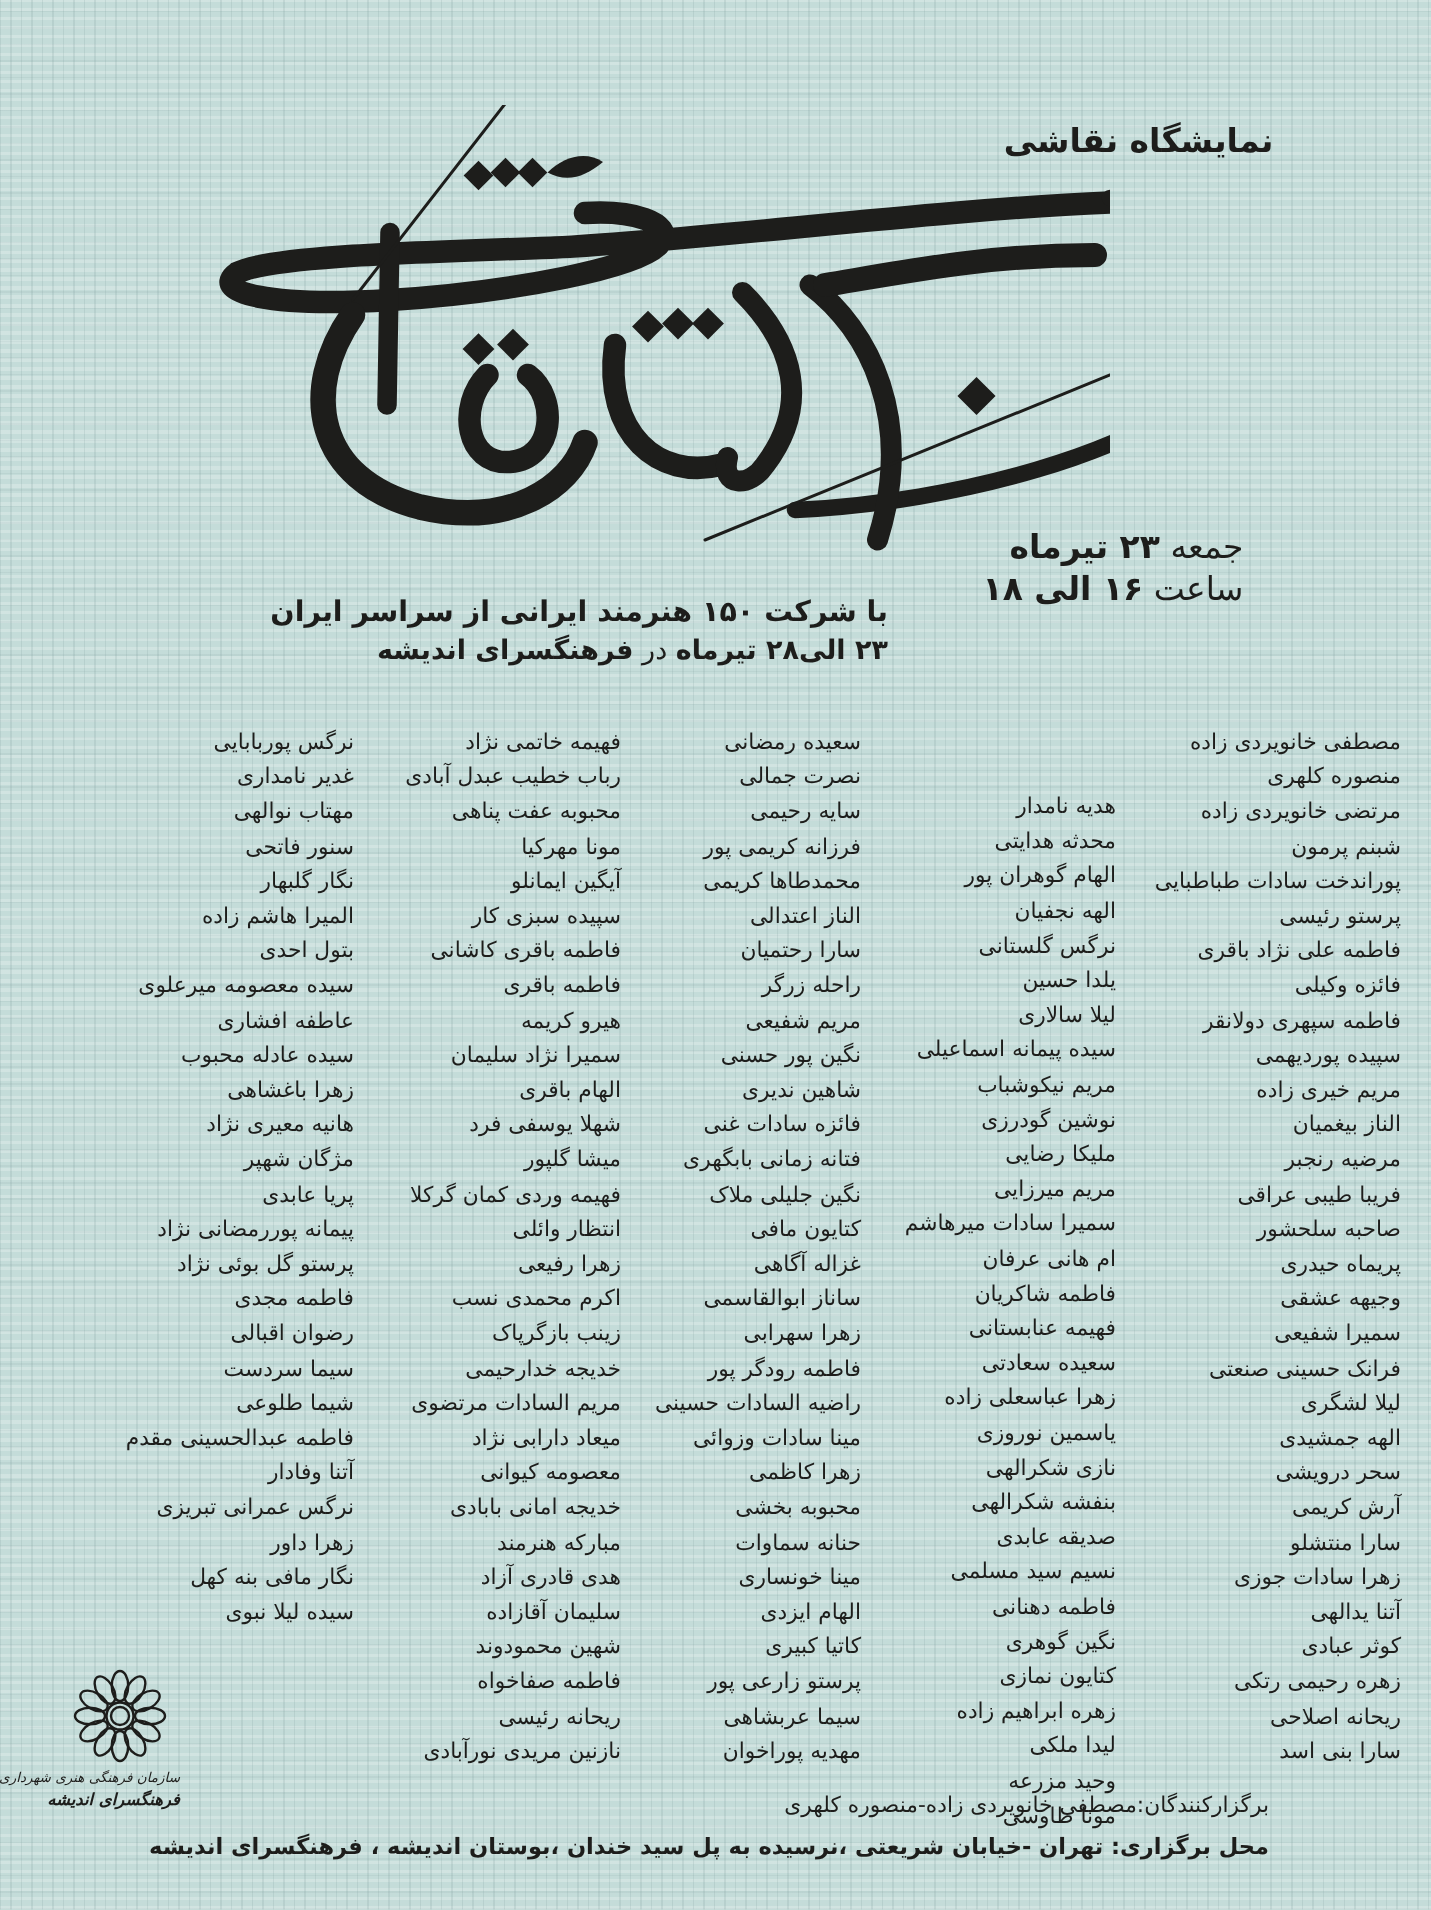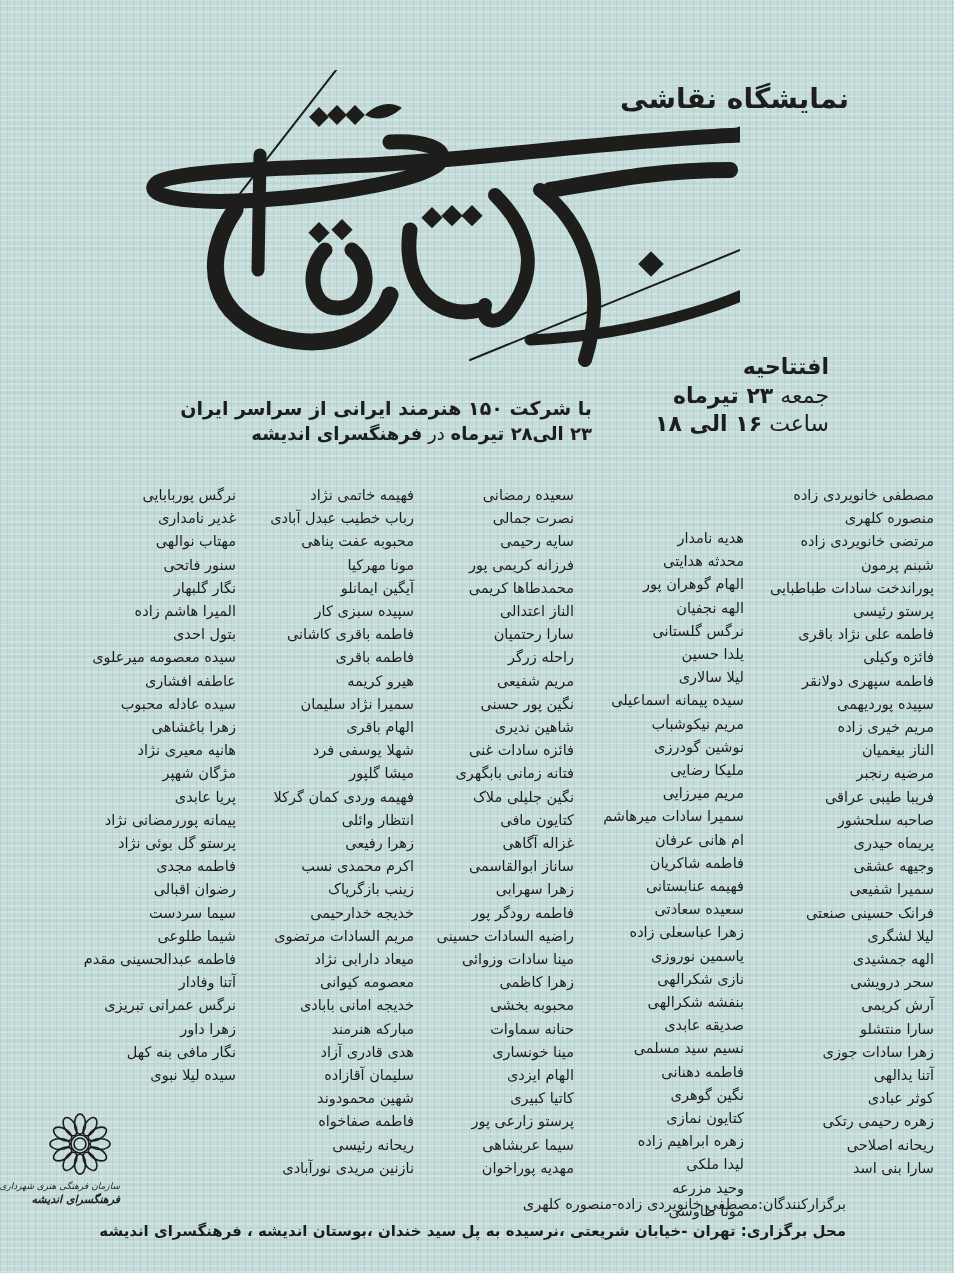--- a/index.html
+++ b/index.html
@@ -11,21 +11,21 @@
       repeating-linear-gradient(0deg, rgba(255,255,255,0.22) 0 2px, transparent 2px 6px),
       repeating-linear-gradient(0deg, rgba(110,140,140,0.10) 0 1px, transparent 1px 11px);
     font-family: "DejaVu Sans", sans-serif;
     color: #1d1d1b;
   }
   .abs { position: absolute; }
   .rtl { direction: rtl; }
 
   
   .exhibit-label {
-    right: 105px; top: 82px; font-size: 28px; font-weight: bold; letter-spacing: -0.3px;
+    right: 105px; top: 82px; font-size: 22px; font-weight: bold; letter-spacing: -0.3px;
     white-space: nowrap;
   }
   .calligraphy { left: 140px; top: 70px; width: 600px; height: 310px; }
 
   
   .opening { right: 125px; top: 352px; text-align: right; white-space: nowrap; }
   .opening .title { font-size: 22px; font-weight: bold; line-height: 30px; }
   .opening .line { font-size: 22px; line-height: 28px; }
   .opening .line b { font-weight: bold; }
 
@@ -87,21 +87,20 @@
     <rect x="172" y="155" width="15" height="15" transform="rotate(45 179 162)"></rect>
     <rect x="195" y="152" width="15" height="15" transform="rotate(45 202 159)"></rect>
     <rect x="285" y="140" width="15" height="15" transform="rotate(45 292 147)"></rect>
     <rect x="305" y="138" width="15" height="15" transform="rotate(45 312 145)"></rect>
     <rect x="325" y="138" width="15" height="15" transform="rotate(45 332 145)"></rect>
     <rect x="502" y="185" width="18" height="18" transform="rotate(45 511 194)"></rect>
   </g>
 </svg>
 
 <div class="abs rtl opening">
-  <div class="title">افتتاحیه</div>
   <div class="line">
     <span>جمعه</span>
     <b>۲۳ تیرماه</b>
   </div>
   <div class="line">
     <span>ساعت</span>
     <b>۱۶ الی ۱۸</b>
   </div>
 </div>
 

